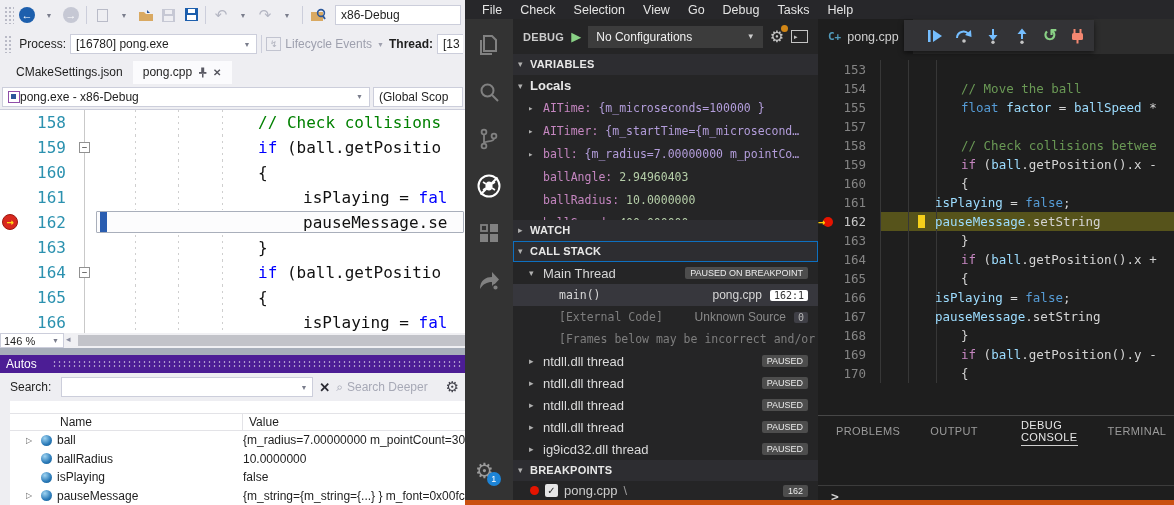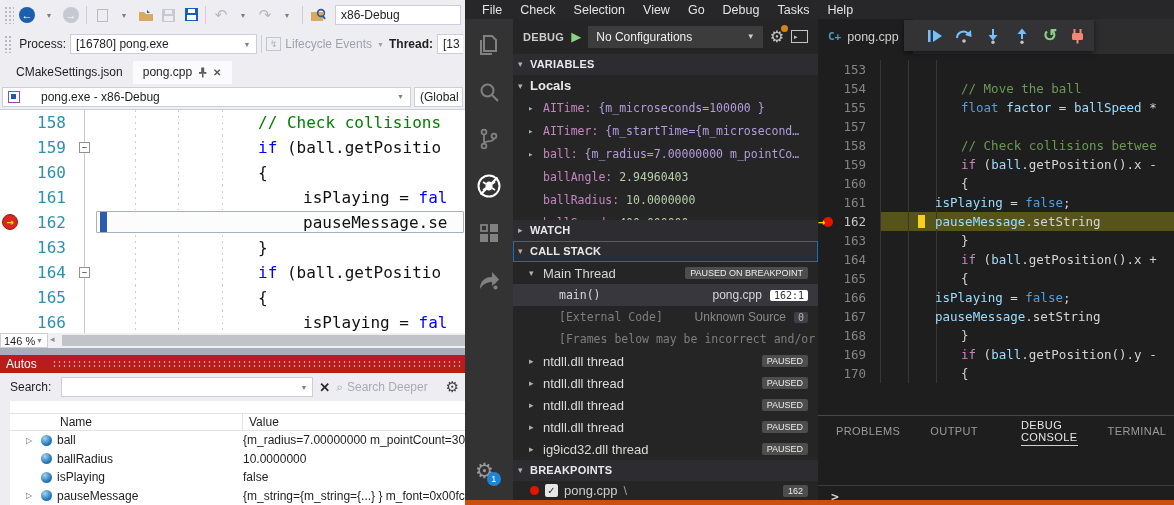--- a/index.html
+++ b/index.html
@@ -35,21 +35,21 @@
                font-size:9px; display:flex; align-items:center; justify-content:center; }
   .v-tabs { position:absolute; left:0; top:58px; width:465px; height:26px;
             display:flex; align-items:flex-end; padding-left:6px; }
   .v-tab { padding:4px 10px 5px 10px; white-space:nowrap; display:flex; align-items:center; gap:6px; }
   .v-tab.active { background:#fbfbfd; }
   .v-tab .tx { font-size:12px; color:#1e1e1e; }
   .v-tab .cl { color:#55555e; font-size:10px; font-weight:bold; }
   .v-navbar { position:absolute; left:0; top:84px; width:465px; height:26px;
               display:flex; align-items:center; padding:0 2px; gap:3px;
               border-bottom:1px solid #cccedb; }
-  .v-proj { width:409px; gap:21px; }
+  .v-proj { width:368px; gap:0; }
   .v-scope { flex:1; }
   .proj-ico { width:12px; height:12px; border:1px solid #8f4da8; background:#fff;
               display:inline-block; position:relative; }
   .proj-ico:after { content:""; position:absolute; left:2px; top:2px; width:5px; height:5px;
                     background:#2b579a; }
   
   .v-editor { position:absolute; left:0; top:110px; width:465px; height:223px;
               background:#fff; overflow:hidden; }
   .v-line { display:flex; height:25px; line-height:25px; position:relative;
             font-family:"DejaVu Sans Mono", monospace; font-size:16px; white-space:pre; }
@@ -71,28 +71,28 @@
   .v-editor .kw { color:#0000ff; } .v-editor .com { color:#008000; } .v-editor .pl { color:#111; }
   .v-stmtbox { position:absolute; left:96px; right:1px; top:1px; height:22px;
                border:1px solid #a9afbb; background:#fcfcfd; border-radius:1px; }
   .v-caretblk { position:absolute; left:100px; top:2px; width:7px; height:20px; background:#2a5db0; }
   .v-line.cur .v-codeln { background-image:none; }
   .v-curbp { position:absolute; left:2px; top:4px; width:16px; height:16px; border-radius:50%;
              background:#d8281e; border:1px solid #9c170f; color:#ffd816; font-weight:bold;
              font-size:12px; line-height:14px; text-align:center; }
   .v-bottombar { position:absolute; left:0; top:333px; width:465px; height:15px;
                  display:flex; align-items:center; background:#eeeef2; }
-  .v-zoom { height:15px; width:48px; font-size:11px; padding:0 3px; }
+  .v-zoom { height:15px; width:64px; font-size:11px; padding:0 3px; }
   .v-hscroll { flex:1; height:15px; background:#f0f0f3; position:relative; }
   .v-hscroll .arr { color:#8a8da0; font-size:9px; position:absolute; left:2px; top:1px; }
   .v-hscroll .thumb { position:absolute; left:14px; right:0; top:2px; bottom:2px; background:#c2c3c9; }
   .v-splitter { position:absolute; left:0; top:348px; width:465px; height:7px; background:#a7aeba; }
   
   .v-autos { position:absolute; left:0; top:355px; width:465px; height:150px; background:#eeeef2; }
-  .a-title { position:absolute; left:0; top:0; width:465px; height:18px; background:#b91c1c;
+  .a-title { position:absolute; left:0; top:0; width:465px; height:18px; background:#4c1d95;
              color:#fff; line-height:18px; padding-left:6px; font-size:12px; }
   .a-dots { position:absolute; left:52px; right:4px; top:5px; bottom:5px;
             background:radial-gradient(rgba(255,255,255,.55) 1px, transparent 1.2px);
             background-size:5px 4px; }
   .a-search { position:absolute; left:0; top:18px; width:465px; height:28px;
               display:flex; align-items:center; padding:0 6px; gap:6px; }
   .a-input { background:#fff; border:1px solid #cccedb; height:20px; flex:0 0 252px;
              display:flex; align-items:center; padding:0 4px; }
   .a-input .v-caret { margin-left:auto; }
   .a-clear { font-weight:bold; color:#2b2b33; font-size:13px; }

